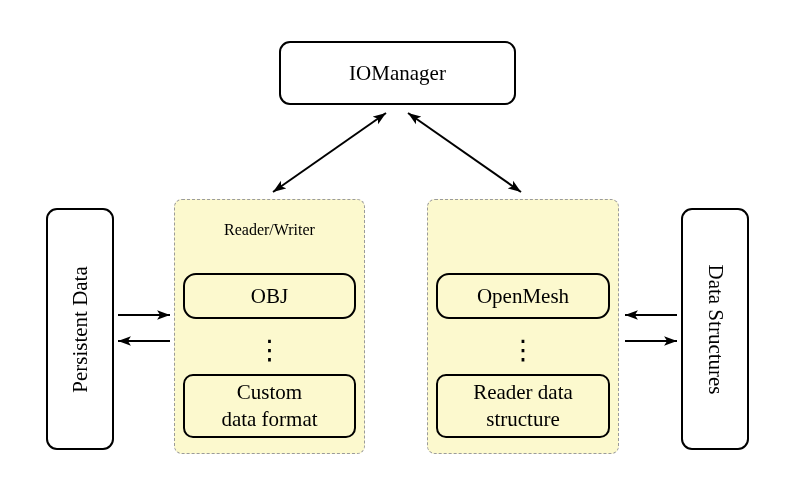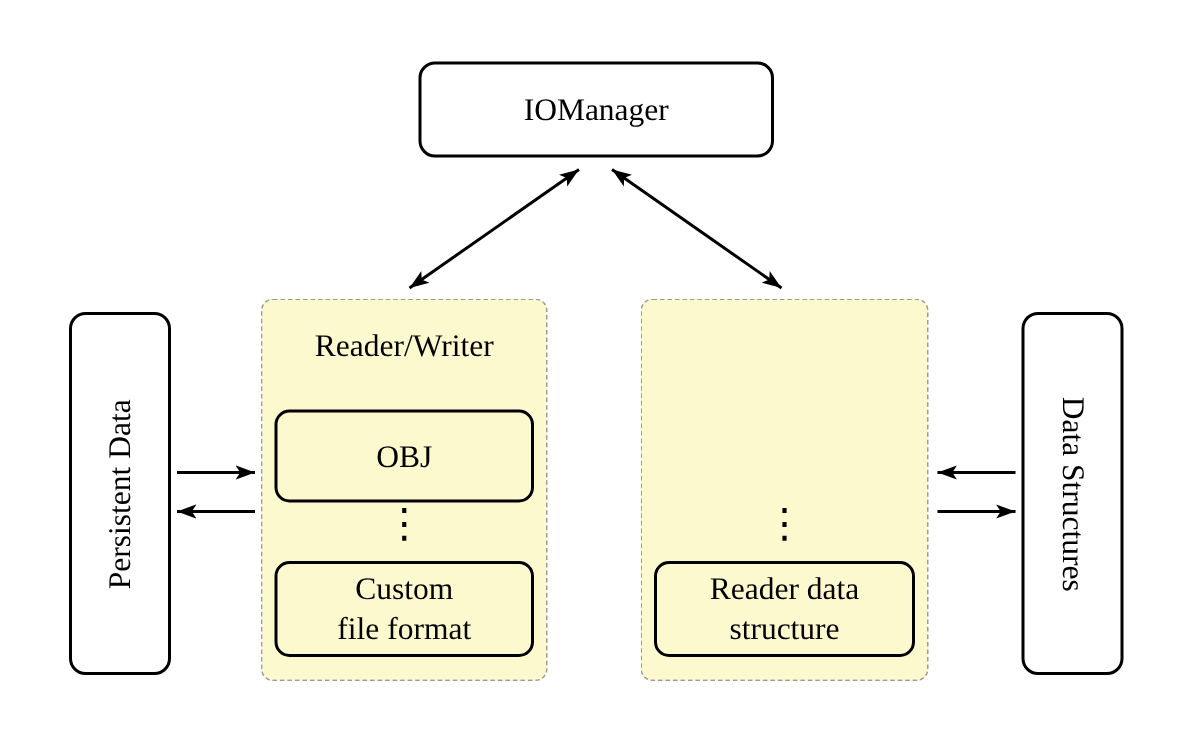--- a/index.html
+++ b/index.html
@@ -46,39 +46,39 @@
     background: #FCF9CE;
     border: 1.5px dashed #9b9b9b;
     border-radius: 8px;
   }
   .panel-left  { left: 174px; top: 199px; width: 191px; height: 255px; }
   .panel-right { left: 427px; top: 199px; width: 192px; height: 255px; }
 
   .panel-title {
     margin-top: 17px;
     text-align: center;
-    font-size: 21px;
+    font-size: 16px;
     line-height: 26px;
   }
 
   .inner {
     position: absolute;
     left: 8px; right: 8px;
     background: #FCF9CE;
     border: 2.8px solid #000000;
     border-radius: 10px;
     display: flex;
     align-items: center;
     justify-content: center;
     text-align: center;
     font-size: 21px;
     line-height: 27px;
   }
   .inner span { white-space: pre-line; }
-  .inner-top { top: 73px; height: 62px; }
+  .inner-top { top: 73px; height: 46px; border-radius: 13px; }
   .inner-bottom { top: 174px; height: 64px; }
 
   .dots {
     position: absolute;
     left: 0; right: 0;
     top: 128px;
     height: 44px;
     text-align: center;
     font-size: 27px;
     line-height: 44px;
@@ -117,25 +117,28 @@
   </div>
 
   <div class="panel panel-left">
     <div class="panel-title">Reader/Writer</div>
     <div class="inner inner-top">
       <span>OBJ</span>
     </div>
     <div class="dots">⋮</div>
     <div class="inner inner-bottom">
       <span>Custom
-file format</span>
+data format</span>
     </div>
   </div>
 
   <div class="panel panel-right">
+    <div class="inner inner-top">
+      <span>OpenMesh</span>
+    </div>
     <div class="dots">⋮</div>
     <div class="inner inner-bottom">
       <span>Reader data
 structure</span>
     </div>
   </div>
 
 </div>
 
 </body></html>

